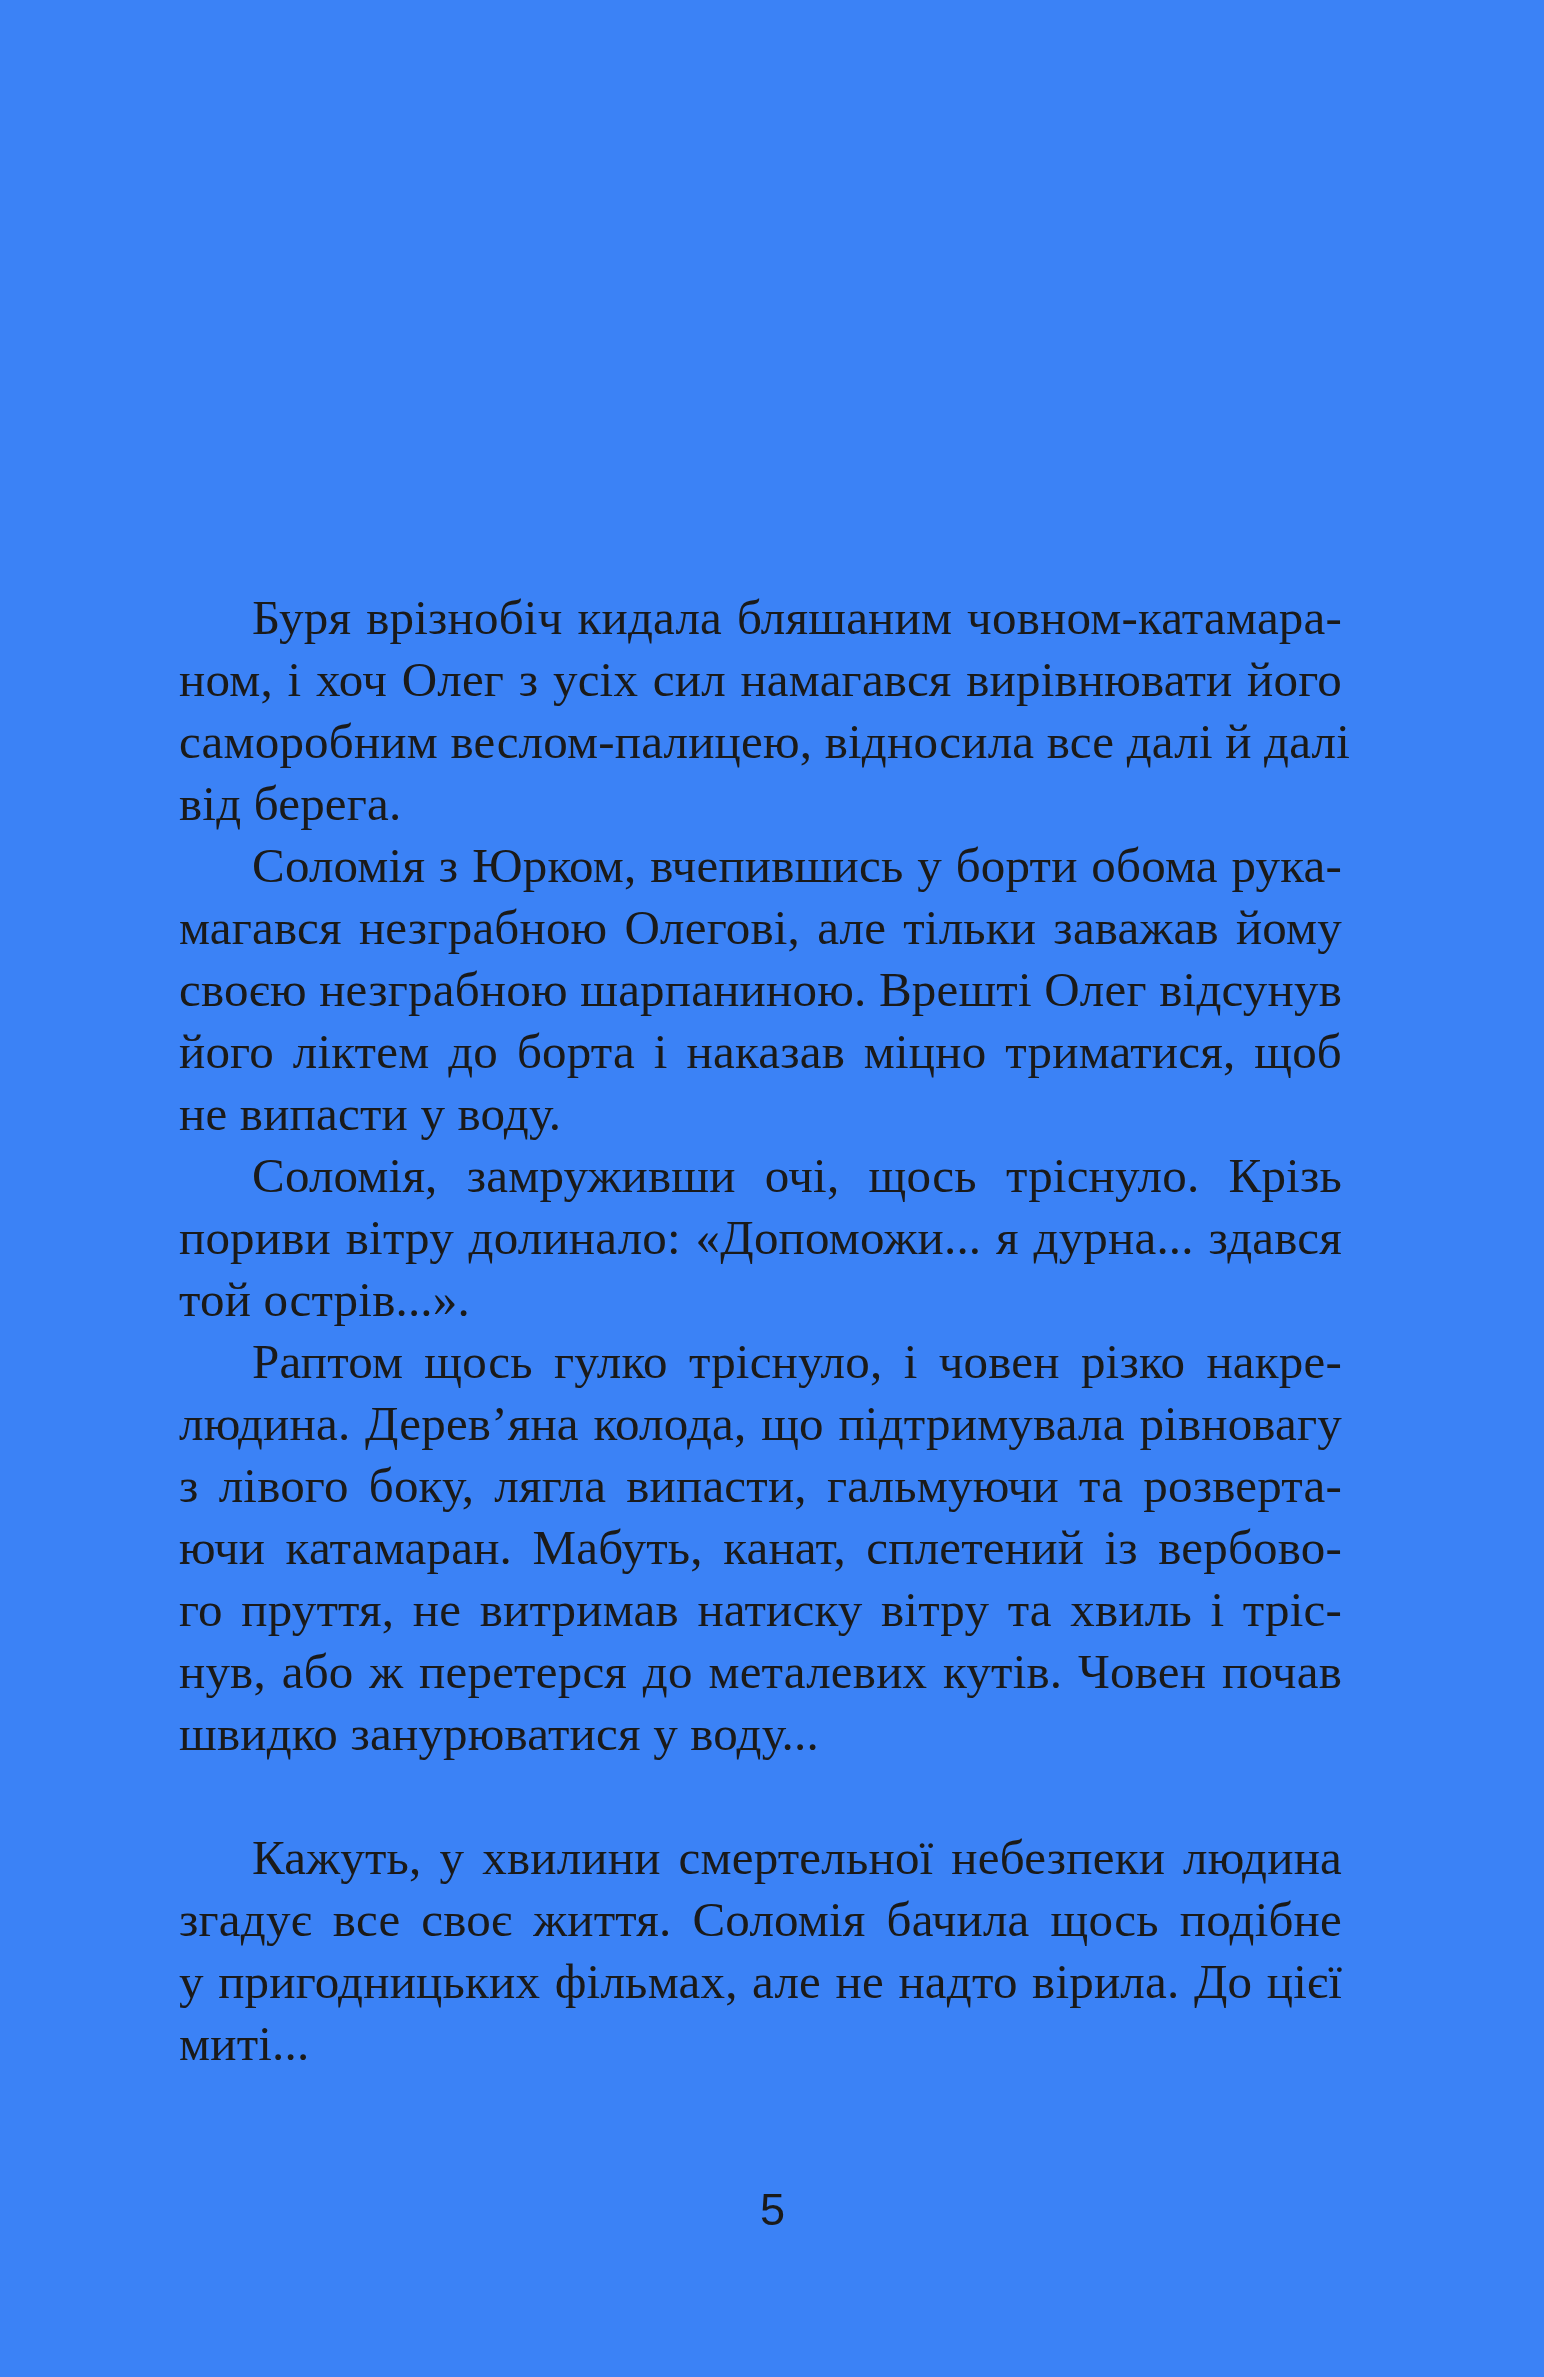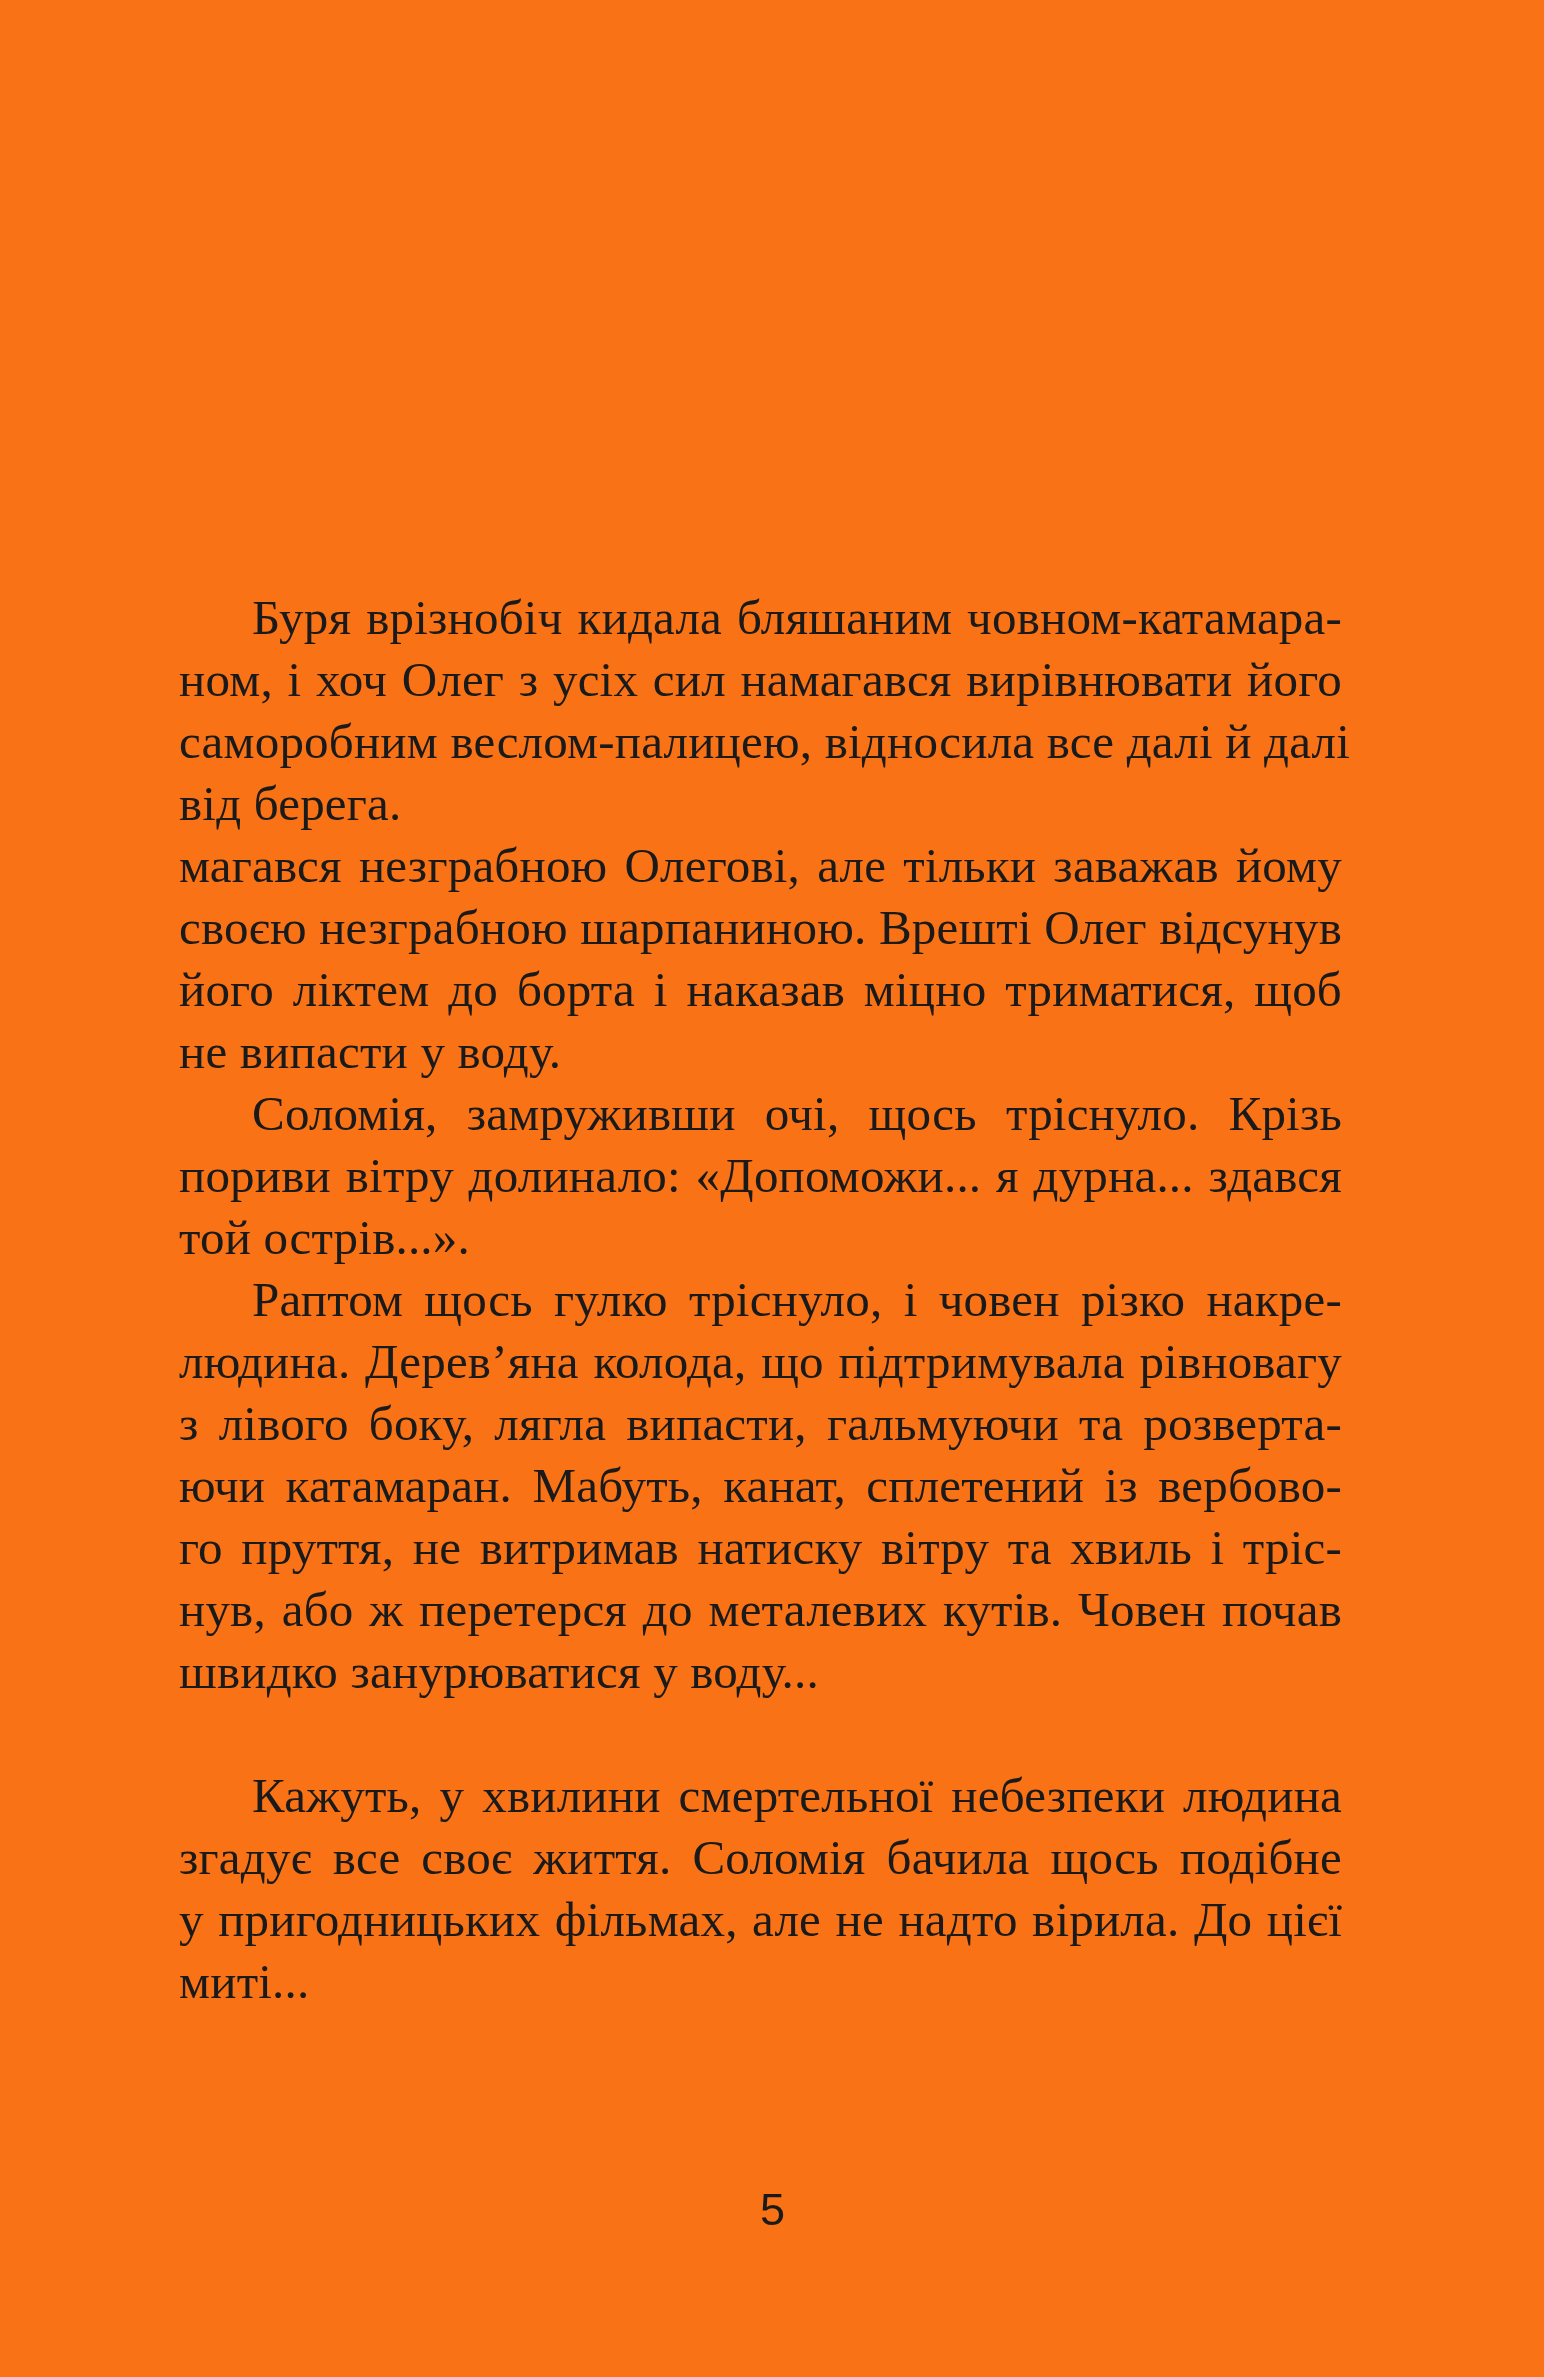--- a/index.html
+++ b/index.html
@@ -13,21 +13,21 @@
       position: relative;
       overflow: hidden;
       font-family: "Liberation Serif", "DejaVu Serif", serif;
       color: #1a1a1a;
     }
     .page {
       position: absolute;
       left: 0; top: 0;
       width: 1545px;
       height: 2377px;
-      background: #f97316;
+      background: #3b82f6;
     }
     .text-block {
       position: absolute;
       left: 179px;
       top: 587px;
       width: 1163px;
     }
     .line {
       display: block;
       height: 62px;
@@ -67,20 +67,21 @@
   <div class="text-block">
 
     <div>
       <span class="line indent">Буря врізнобіч кидала бляшаним човном-катамара-</span>
       <span class="line">ном, і хоч Олег з усіх сил намагався вирівнювати його</span>
       <span class="line">саморобним веслом-палицею, відносила все далі й далі</span>
       <span class="line last">від берега.</span>
     </div>
 
     <div>
+      <span class="line indent">Соломія з Юрком, вчепившись у борти обома рука-</span>
       <span class="line">магався незграбною Олегові, але тільки заважав йому</span>
       <span class="line">своєю незграбною шарпаниною. Врешті Олег відсунув</span>
       <span class="line">його ліктем до борта і наказав міцно триматися, щоб</span>
       <span class="line last">не випасти у воду.</span>
     </div>
 
     <div>
       <span class="line indent">Соломія, замруживши очі, щось тріснуло. Крізь</span>
       <span class="line">пориви вітру долинало: «Допоможи... я дурна... здався</span>
       <span class="line last">той острів...».</span>

